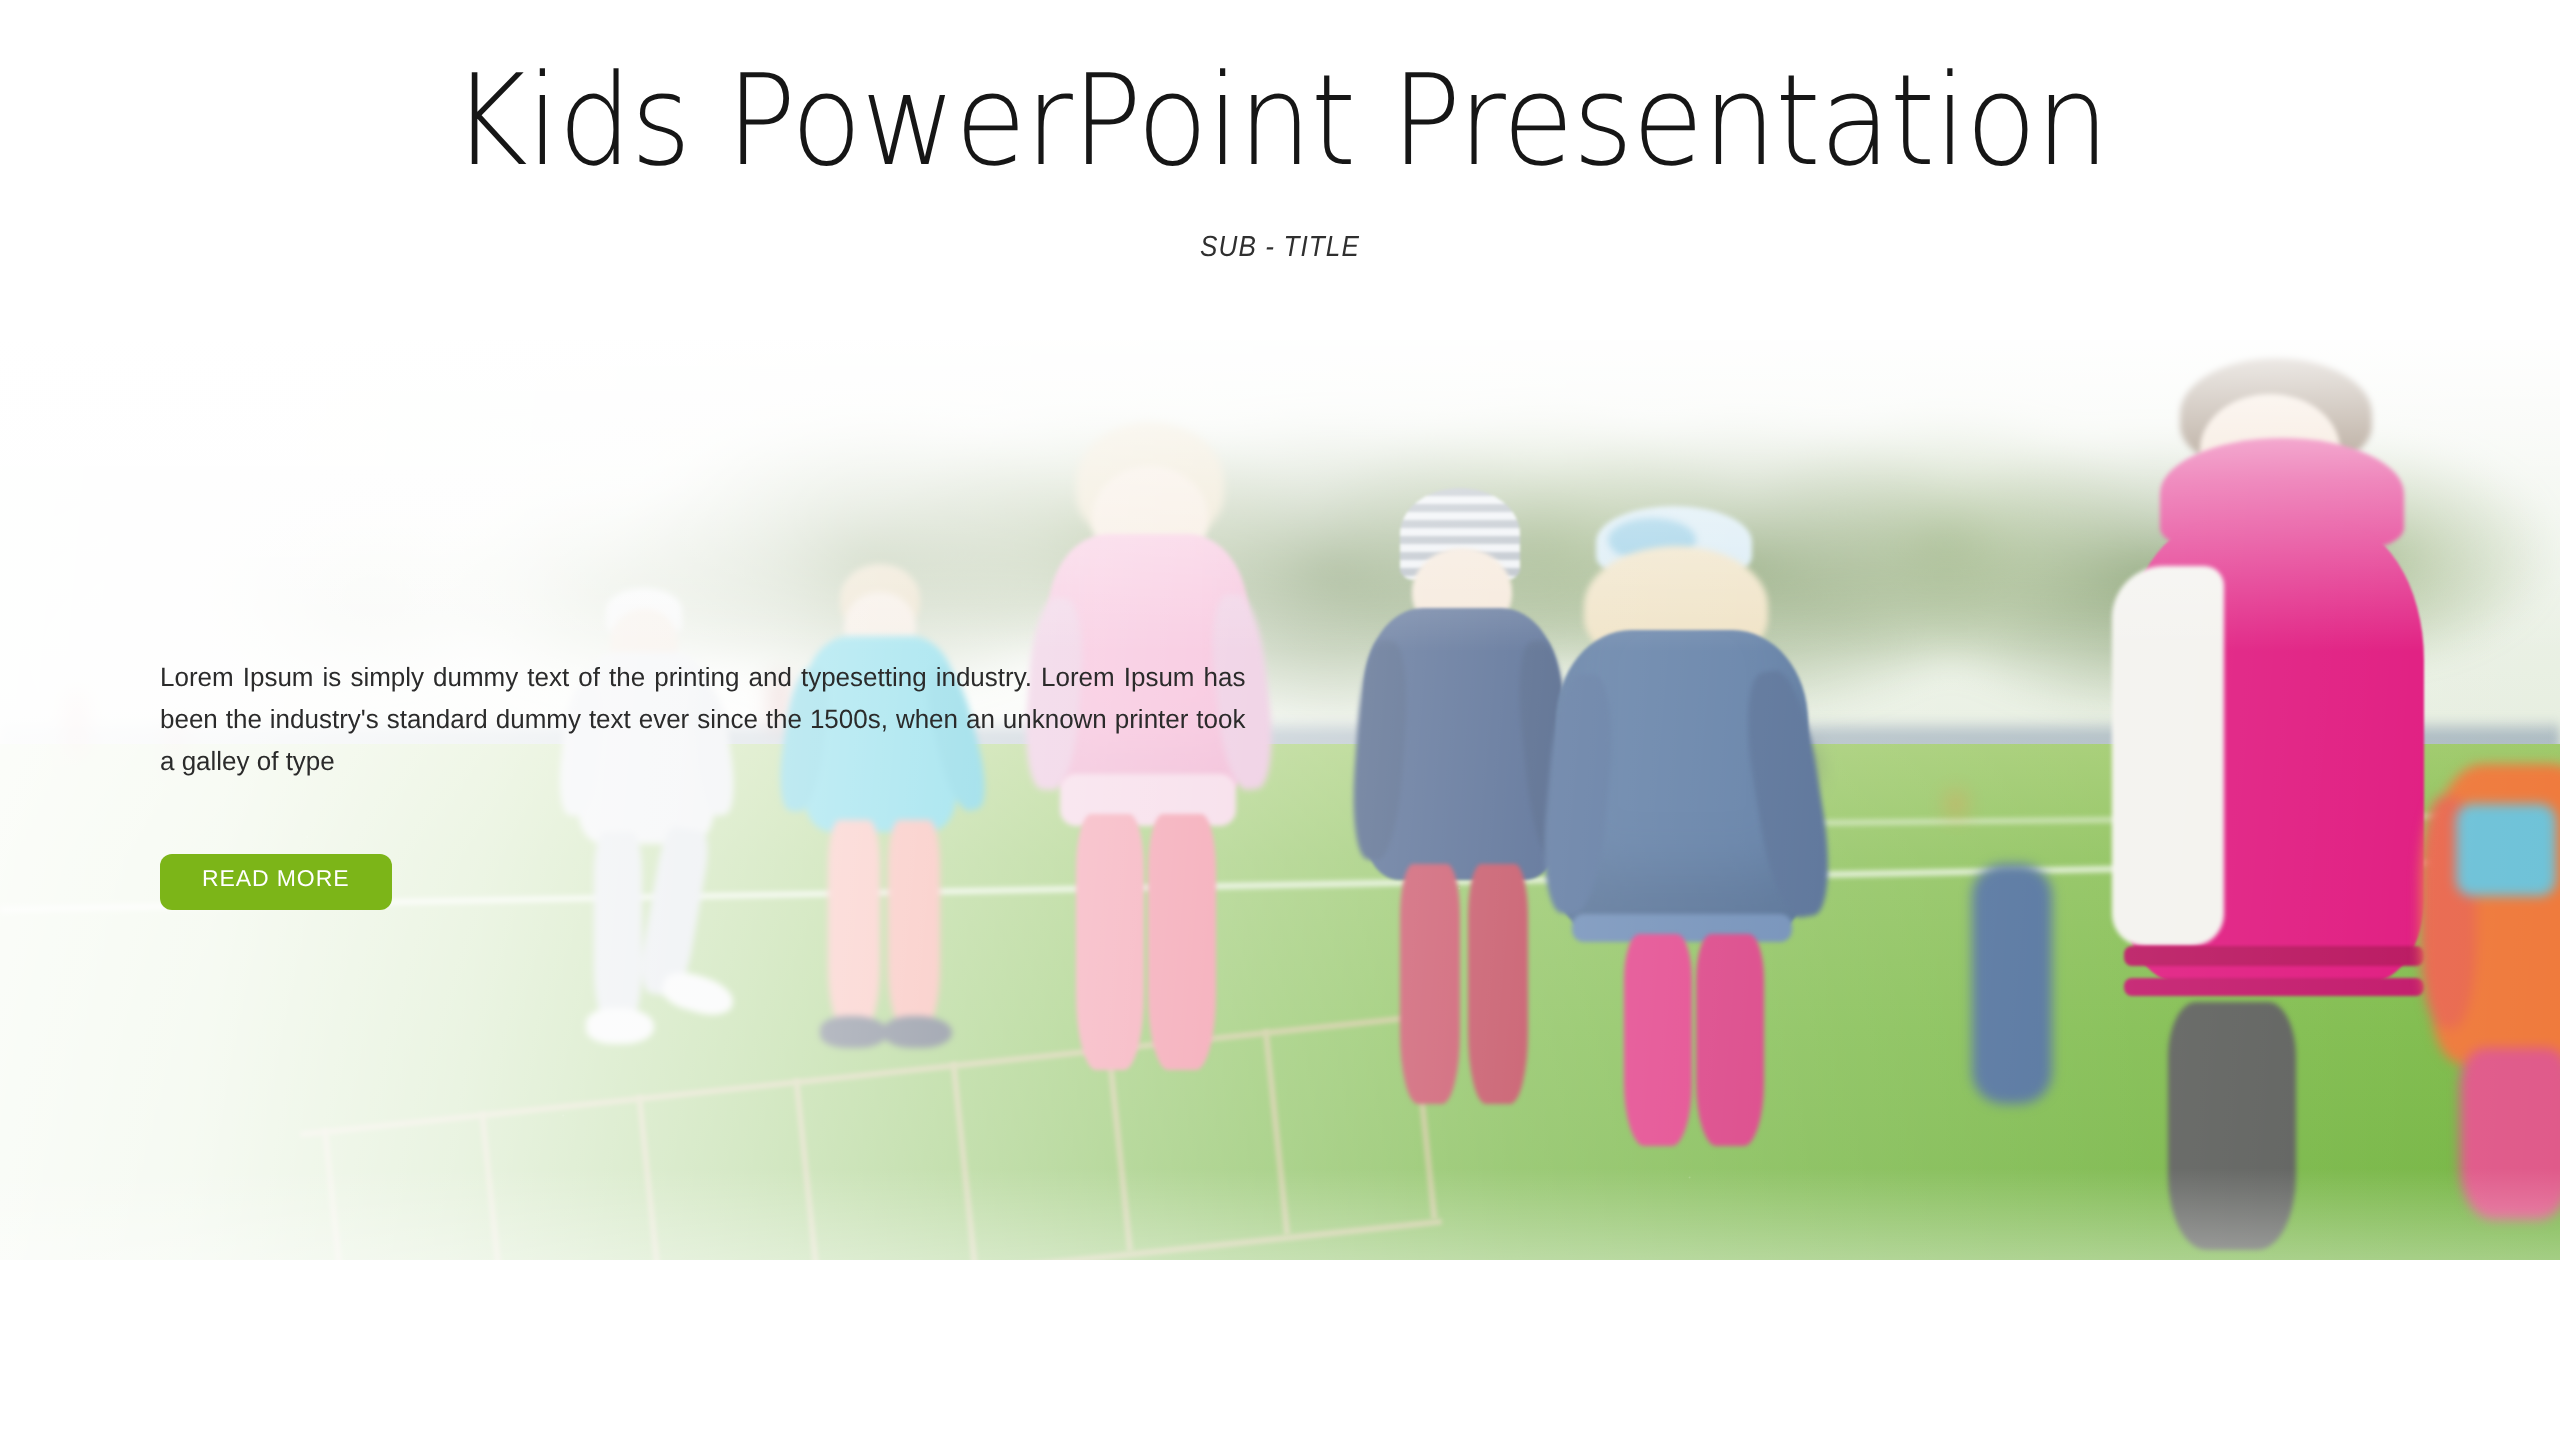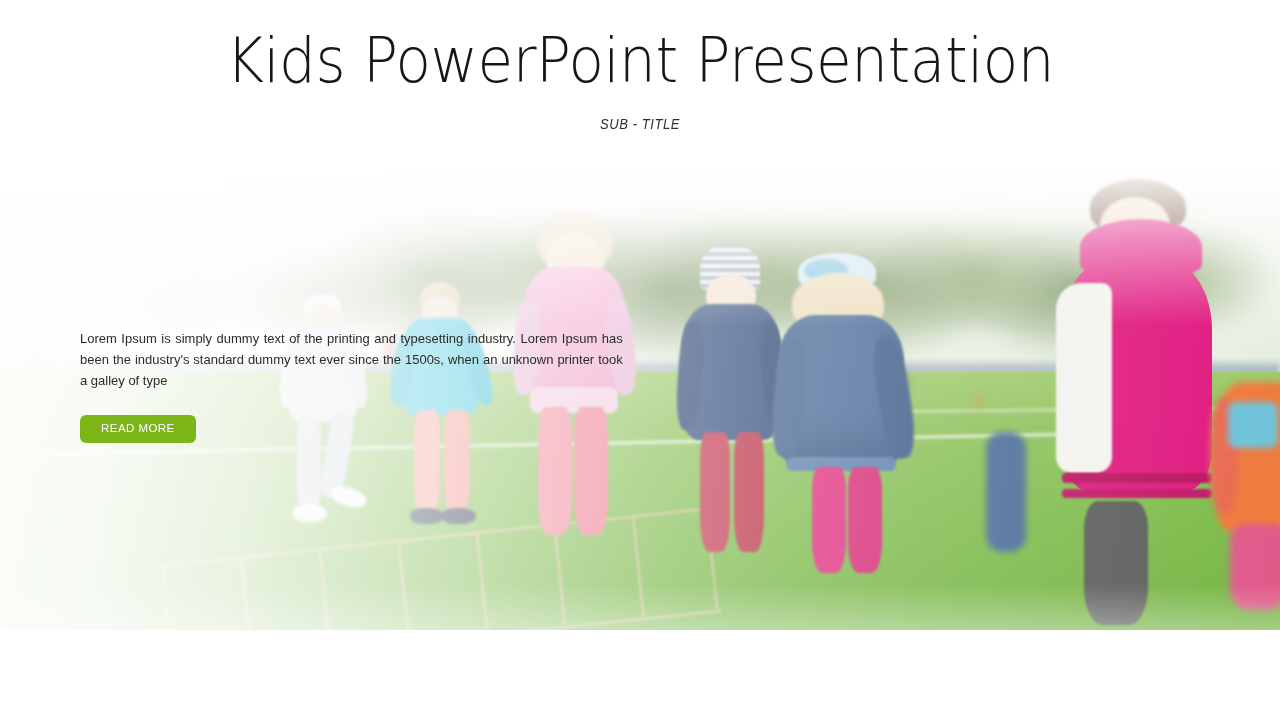--- a/index.html
+++ b/index.html
@@ -166,21 +166,21 @@
     font-family:"Liberation Sans", sans-serif;
     font-size:13.2px;
     line-height:21px;
     color:#2b2b2b;
     text-align:justify;
     transform:scaleX(0.985);
     transform-origin:left top;
   }
   .cta{
     display:inline-block;
-    margin-top:24px;
+    margin-top:36px;
     padding:7px 21px 8px 21px;
     background:#7cb518;
     color:#ffffff;
     font-family:"Liberation Sans", sans-serif;
     font-size:11.5px;
     letter-spacing:0.45px;
     line-height:13px;
     border:none;
     border-radius:6px;
     cursor:pointer;

